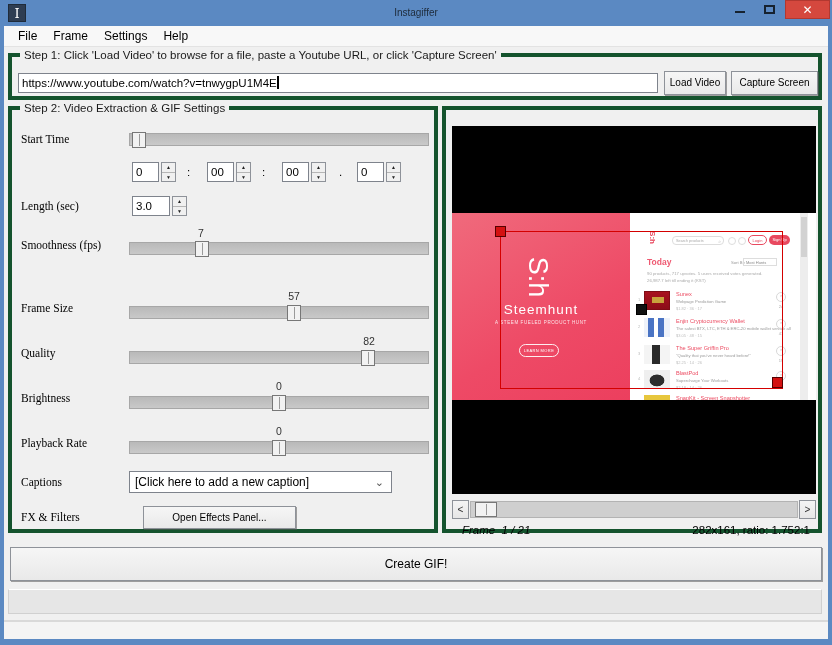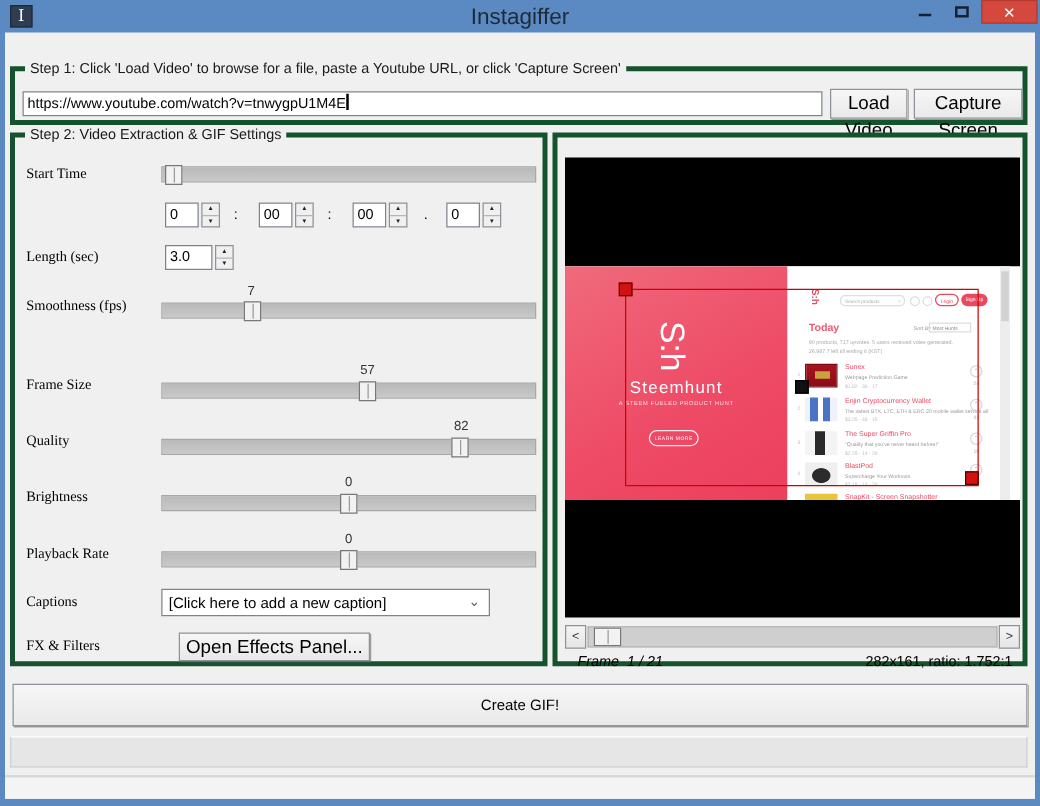--- a/index.html
+++ b/index.html
@@ -7,21 +7,21 @@
   body { font-family: "Liberation Sans", sans-serif; }
 
   .window { position: relative; width: 832px; height: 645px; background: #5b89c2; }
 
   
   .titlebar { position: absolute; top:0; left:0; right:0; height: 26px; }
   .app-icon { position: absolute; left: 8px; top: 4px; width: 18px; height: 18px;
               background: #2e3d52; color: #fff; font-family: "DejaVu Serif", serif;
               font-size: 13px; line-height: 18px; text-align: center; border: 1px solid #1f2b3a; }
   .win-title { position: absolute; left: 0; right: 0; top: 0; height: 24px; line-height: 26px;
-               text-align: center; font-size: 18px; color: #1d2a39; }
+               text-align: center; font-size: 10px; color: #1d2a39; }
   .winbtns { position: absolute; right: 2px; top: 0; height: 20px; display: flex; align-items: flex-start; }
   .btn-min, .btn-max { width: 30px; height: 19px; position: relative; cursor: default; }
   .btn-min .glyph { position: absolute; left: 10px; top: 11px; width: 10px; height: 2px; background: #16222f; }
   .btn-max .glyph { position: absolute; left: 9px; top: 5px; width: 11px; height: 9px; border: 2px solid #16222f; background: transparent; }
   .btn-close { width: 45px; height: 19px; background: #d5483e; color: #fff; text-align: center;
                line-height: 18px; font-size: 12px; border: 1px solid #b23830; }
 
   
   .client { position: absolute; left: 4px; right: 4px; top: 26px; bottom: 6px; background: #f0f0f0; }
 
@@ -37,21 +37,21 @@
   .grp-step1 { left: 4px; top: 27px; width: 814px; height: 47px; }
   .grp-step2 { left: 4px; top: 80px; width: 430px; height: 427px; }
   .grp-step3 { left: 438px; top: 80px; width: 380px; height: 427px; }
 
   
   .url-box { position: absolute; left: 6px; top: 16px; width: 640px; height: 20px; background: #fff;
              border: 1px solid #7e838c; font-size: 11.5px; line-height: 18px; padding-left: 3px;
              color: #000; white-space: nowrap; overflow: hidden; }
   .caret { display: inline-block; width: 2px; height: 13px; background: #000; vertical-align: -2px; }
   .pushbtn { position: absolute; background: linear-gradient(#f6f6f6, #e9e9e9); border: 1px solid #8e9299;
-             font-size: 15px; text-align: center; color: #000;
+             font-size: 10px; text-align: center; color: #000;
              box-shadow: 1px 1px 0 rgba(90,90,90,0.55); }
   .btn-load { left: 652px; top: 14px; width: 62px; height: 24px; line-height: 22px; }
   .btn-capture { left: 719px; top: 14px; width: 87px; height: 24px; line-height: 22px; }
 
   
   .flabel { position: absolute; left: 9px; font-size: 11.5px; color: #000; white-space: nowrap; font-family: Liberation Serif, serif; }
 
   .track { position: absolute; left: 117px; width: 300px; height: 13px;
            background: linear-gradient(#b9b9b9, #c9c9c9); border: 1px solid #a7a7a7; }
   .thumb { position: absolute; top: -2px; width: 14px; height: 16px; background: #f2f2f2;
@@ -171,20 +171,26 @@
         </div>
       <div class="btn-max">
           <span class="glyph"></span>
         </div>
       <div class="btn-close"><span>✕</span></div>
     </div>
   </div>
 
   <div class="client">
 
+    <div class="menubar">
+      <span class="mitem">File</span>
+      <span class="mitem">Frame</span>
+      <span class="mitem">Settings</span>
+      <span class="mitem">Help</span>
+    </div>
 
     <div class="group grp-step1">
       <span class="legend">Step 1: Click 'Load Video' to browse for a file, paste a Youtube URL, or click 'Capture Screen'</span>
       <div class="url-box"><span>https://www.youtube.com/watch?v=tnwygpU1M4E</span><span class="caret"></span></div>
       <div class="pushbtn btn-load">Load Video</div>
       <div class="pushbtn btn-capture">Capture Screen</div>
     </div>
 
     <div class="group grp-step2">
       <span class="legend">Step 2: Video Extraction &amp; GIF Settings</span>

